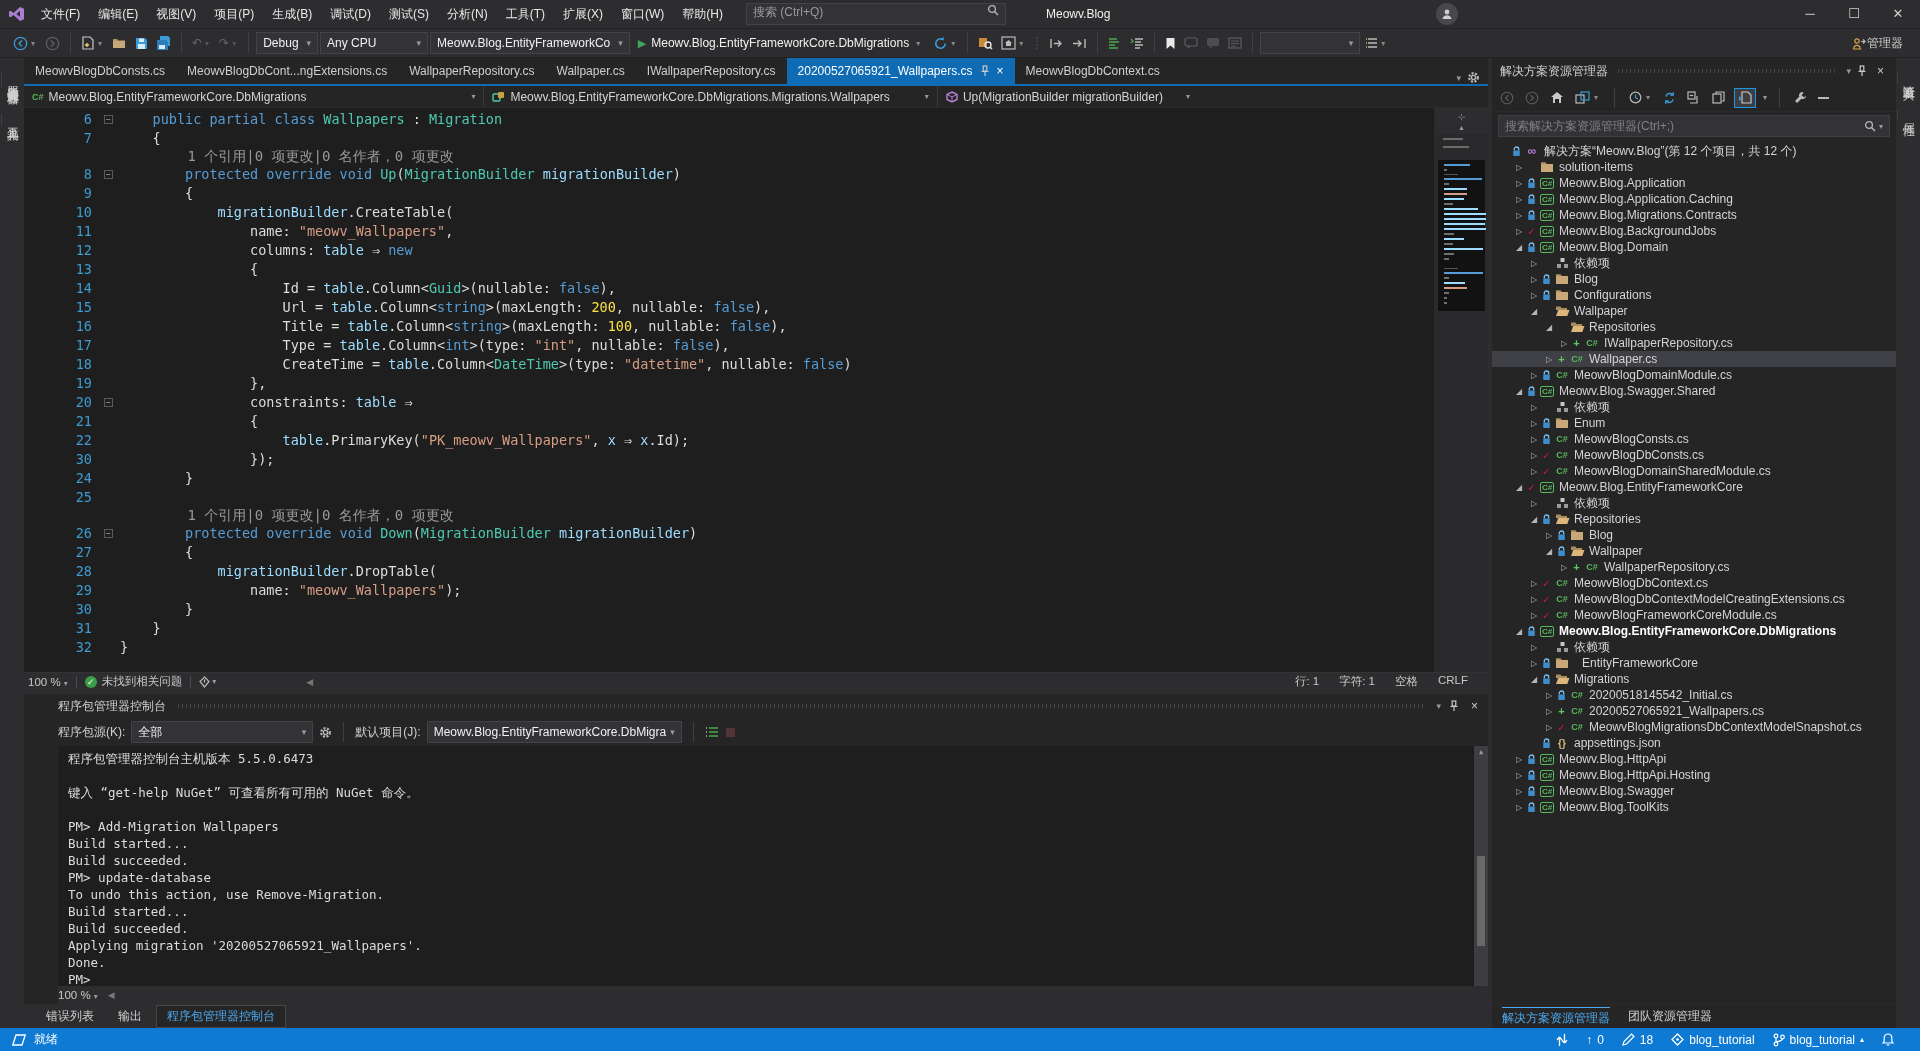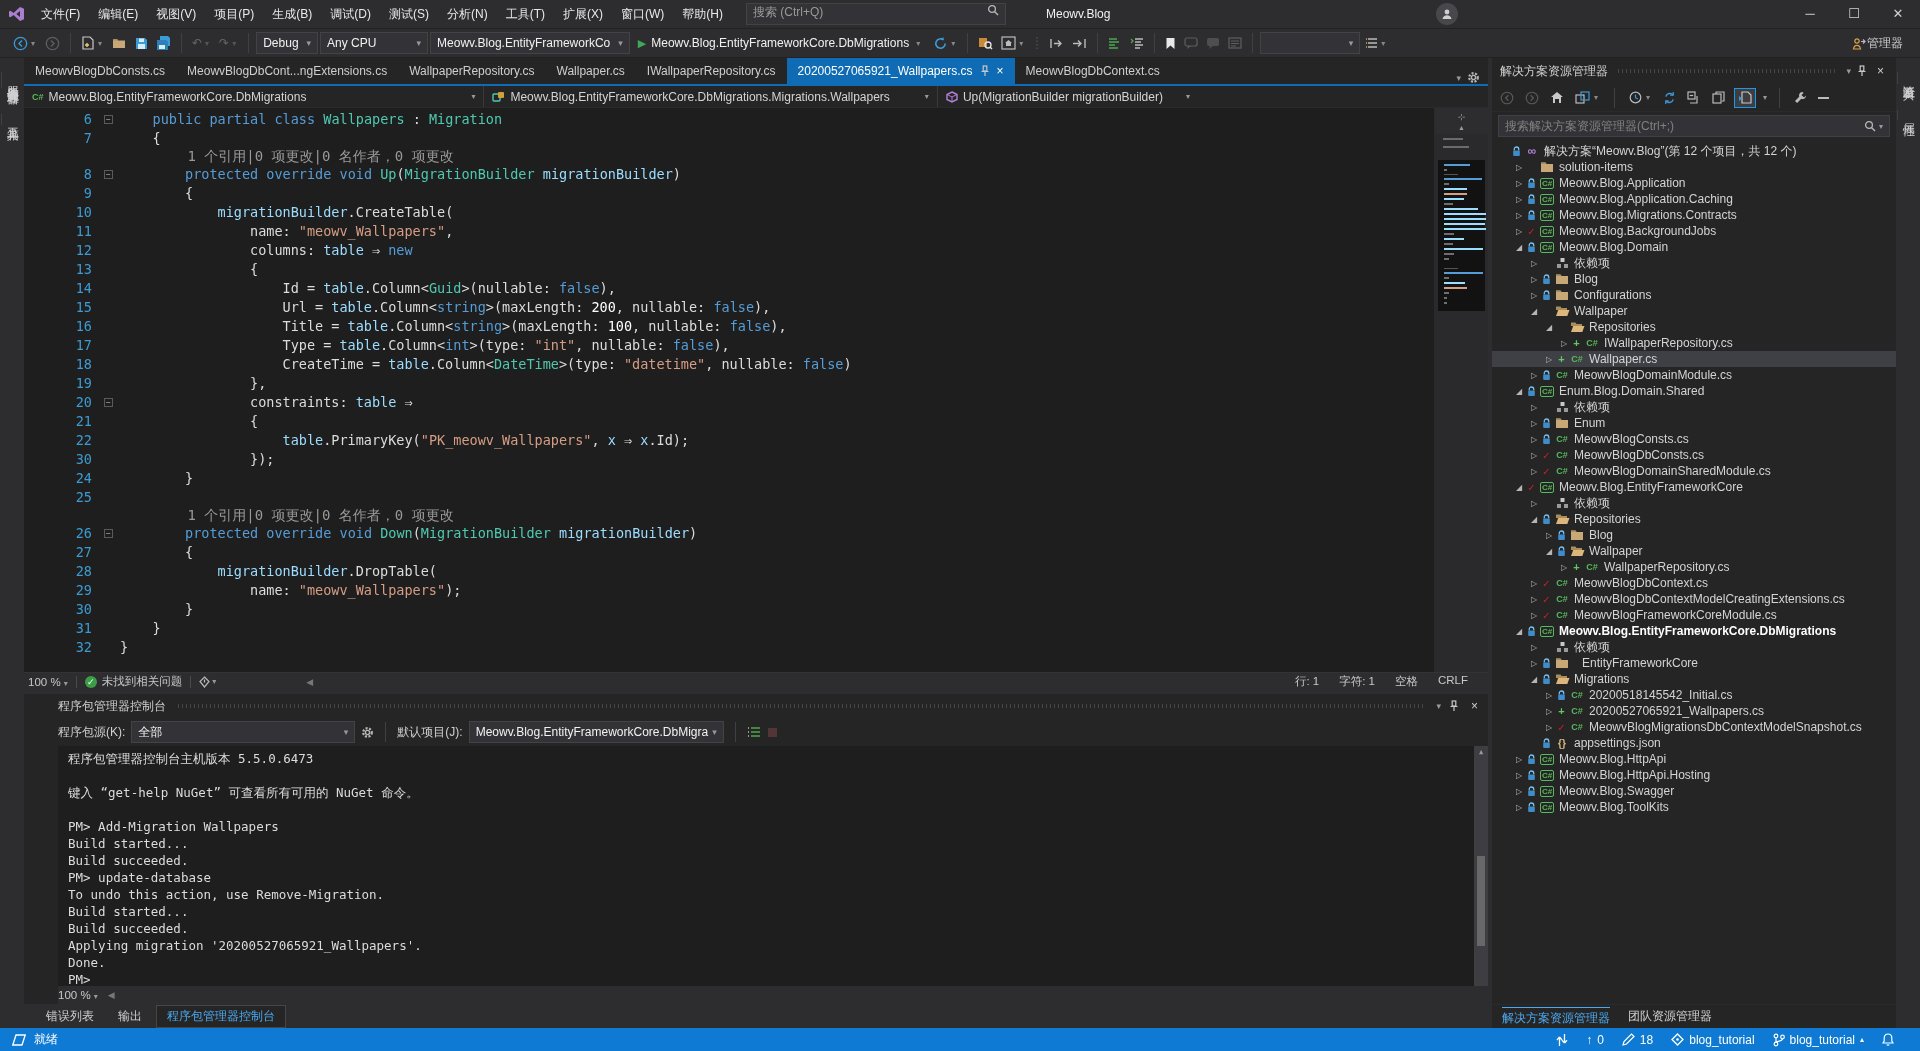--- a/index.html
+++ b/index.html
@@ -45,21 +45,21 @@
   .crumb:nth-child(2) .dd{margin-left:30px;}
   .crumb:nth-child(3) .dd{margin-left:18px;}
   
   #code-wrap{flex:1;display:flex;overflow:hidden;background:#1e1e1e;}
   #code-lines{flex:1;padding-top:2px;overflow:hidden;font-family:"DejaVu Sans Mono","Liberation Mono",monospace;font-size:13.5px;}
   .crow{display:flex;height:19px;line-height:19px;white-space:pre;}
   .crow .gut{width:80px;text-align:right;padding-right:12px;color:#3d9bd0;flex:none;}
   .crow .fold{width:16px;flex:none;display:flex;align-items:center;}
   .foldbox{width:9px;height:9px;border:1px solid #5a5a5a;color:#aaa;font-size:8px;line-height:7px;text-align:center;background:#1e1e1e;}
   .crow.cl{height:17px;line-height:17px;font-size:14px;color:#999;}
-  .tk-k{color:#569cd6}.tk-t{color:#4ec9b0}.tk-s{color:#d69d85}.tk-num{color:#ffffff}.tk-v{color:#9cdcfe}.tk-p{color:#dcdcdc}
+  .tk-k{color:#569cd6}.tk-t{color:#4ec9b0}.tk-s{color:#d69d85}.tk-num{color:#fde047}.tk-v{color:#9cdcfe}.tk-p{color:#dcdcdc}
   
   #minimap{width:54px;background:#2a2a2c;flex:none;position:relative;border-left:1px solid #2a2a2b;}
   #map-top{height:26px;display:flex;flex-direction:column;align-items:center;justify-content:center;color:#999;gap:2px;background:#2d2d30;font-size:9px;}
   #map-pre{height:26px;display:flex;flex-direction:column;gap:6px;padding:4px 8px;}
   #map-pre div{height:2px;background:#6b6b6b;width:20px;}
   #mapdoc{margin:0 3px;background:#121213;padding:4px 6px;}
   .mbar{height:2px;margin-bottom:3px;}
   
   #estatus{height:18px;background:#2d2d30;display:flex;align-items:center;font-size:11.5px;color:#c8c8c8;padding:0 4px;border-top:1px solid #333;}
   #estatus .sep{width:1px;height:12px;background:#4a4a4e;margin:0 8px;}
@@ -537,21 +537,21 @@
         <span class="ticon">
             <svg width="10" height="12" viewBox="0 0 10 12">
               <rect x="3.2" y="1" width="3.6" height="5" fill="none" stroke="#c8c8c8" stroke-width="1.2"></rect>
               <path d="M1.5 6.5h7M5 6.5V11" stroke="#c8c8c8" stroke-width="1.2"></path>
             </svg>
           </span>
         <span style="padding:0 4px">×</span>
       </div>
       <div id="ctoolbar">
         <span>程序包源(K):</span>
-        <span class="combo" style="width:224px">
+        <span class="combo" style="width:182px">
             <span>全部</span>
             <span class="dd" style="margin-left:auto">▾</span>
           </span>
         <span class="ticon">
             <svg width="13" height="13" viewBox="0 0 14 14">
               <circle cx="7" cy="7" r="4.6" fill="none" stroke="#b8b8b8" stroke-width="2.4" stroke-dasharray="2.2 1.6"></circle>
               <circle cx="7" cy="7" r="2.2" fill="none" stroke="#b8b8b8" stroke-width="1.4"></circle>
             </svg>
           </span>
         <span class="tsep"></span>
@@ -910,21 +910,21 @@
           <span class="arrow">◢</span>
           <span class="mark">
             <svg width="9" height="11" viewBox="0 0 10 12">
               <path d="M2.5 5V3.5C2.5 2 3.5 1 5 1s2.5 1 2.5 2.5V5" fill="none" stroke="#7fc0ee" stroke-width="1.4"></path>
               <rect x="1.3" y="5" width="7.4" height="6" rx="1" fill="#3e8cc9"></rect>
             </svg>
           </span>
           <span class="ticon2">
             <span class="csprojglyph">C#</span>
           </span>
-          <span style="margin-left: 3px;">Enum.Blog.Domain.Shared</span>
+          <span style="margin-left: 3px;">Meowv.Blog.Swagger.Shared</span>
         </div>
         <div class="trow" style="padding-left: 36px;">
           <span class="arrow">▷</span>
           <span class="mark"></span>
           <span class="ticon2">
             <svg width="13" height="12" viewBox="0 0 13 12">
               <rect x="1" y="7" width="4" height="4" fill="#9a9a9a"></rect>
               <rect x="8" y="7" width="4" height="4" fill="#9a9a9a"></rect>
               <rect x="4.5" y="1" width="4" height="4" fill="#c8c8c8"></rect>
             </svg>

